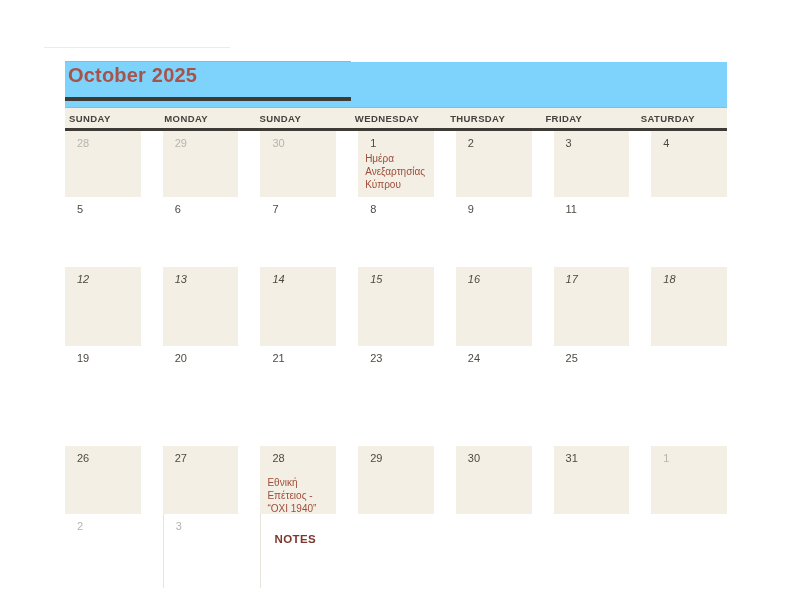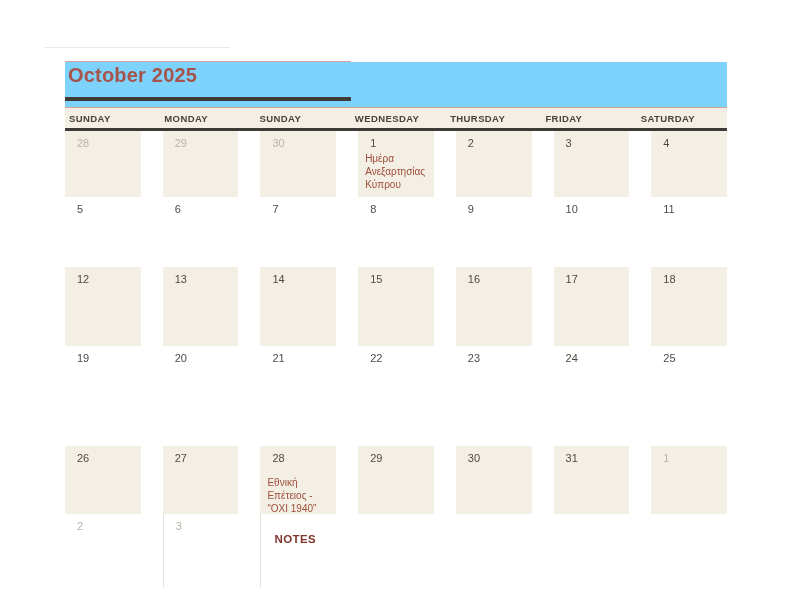--- a/index.html
+++ b/index.html
@@ -42,21 +42,21 @@
   .weekday{
     display:flex;align-items:center;padding-left:4px;
     font-size:9.5px;font-weight:bold;color:#46413c;letter-spacing:0.4px;
   }
   
   .grid-row{
     display:grid;grid-template-columns:repeat(7,1fr);column-gap:22px;
   }
   .grid-row[data-row="1"]{height:66px;}
   .grid-row[data-row="2"]{height:70px;}
-  .grid-row[data-row="3"]{height:79px;}
+  .grid-row[data-row="3"]{height:79px;font-style:italic;}
   .grid-row[data-row="4"]{height:56px;}
   .grid-row[data-row="5"]{height:68px;margin-top:44px;}
   .grid-row[data-row="6"]{height:74px;}
   .cell{overflow:hidden;}
   .grid-row.shade .cell{background:#f4efe5;}
   .grid-row[data-row="6"] .cell:nth-child(2),
   .grid-row[data-row="6"] .cell:nth-child(3){border-left:1px solid #e8e4db;}
   .day-num{
     margin:6px 0 0 12px;
     font-size:11px;color:#4e4944;
@@ -128,23 +128,20 @@
         <div class="cell">
           <div class="day-num">7</div>
         </div>
         <div class="cell">
           <div class="day-num">8</div>
         </div>
         <div class="cell">
           <div class="day-num">9</div>
         </div>
         <div class="cell">
-          <div class="day-num">10</div>
-        </div>
-        <div class="cell">
           <div class="day-num">11</div>
         </div>
       </div>
       <div class="grid-row shade" data-row="3">
         <div class="cell">
           <div class="day-num">12</div>
         </div>
         <div class="cell">
           <div class="day-num">13</div>
         </div>
@@ -166,23 +163,20 @@
       </div>
       <div class="grid-row" data-row="4">
         <div class="cell">
           <div class="day-num">19</div>
         </div>
         <div class="cell">
           <div class="day-num">20</div>
         </div>
         <div class="cell">
           <div class="day-num">21</div>
-        </div>
-        <div class="cell">
-          <div class="day-num">22</div>
         </div>
         <div class="cell">
           <div class="day-num">23</div>
         </div>
         <div class="cell">
           <div class="day-num">24</div>
         </div>
         <div class="cell">
           <div class="day-num">25</div>
         </div>

